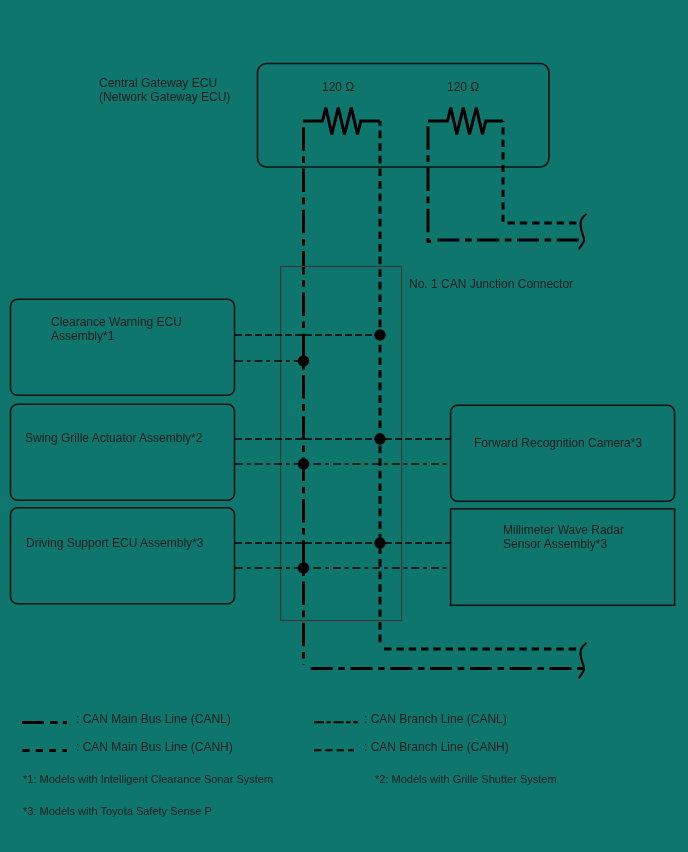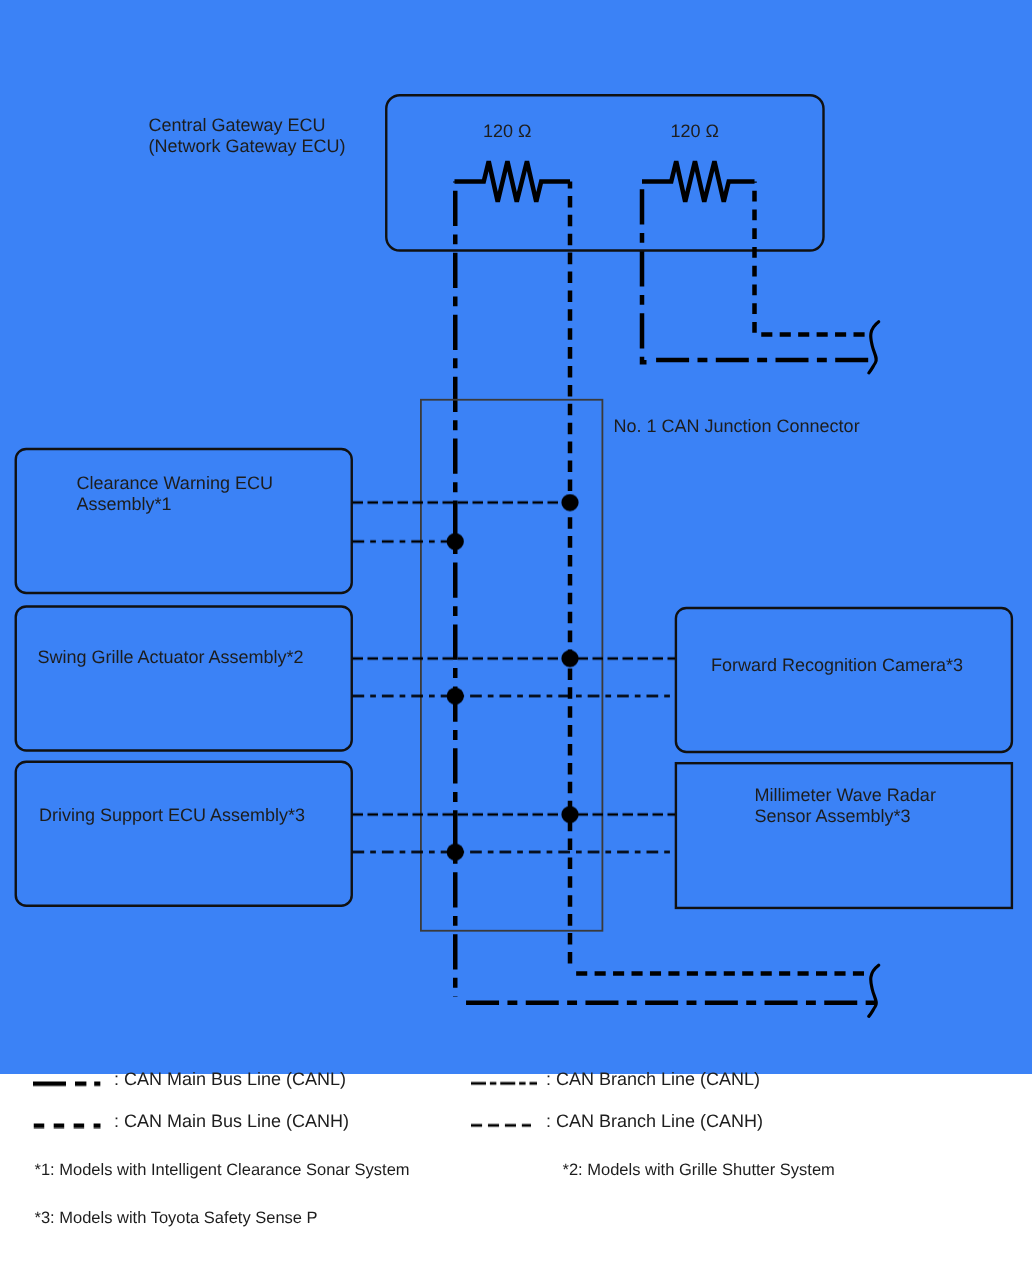--- a/index.html
+++ b/index.html
@@ -1,17 +1,17 @@
 <!DOCTYPE html>
 <html><head>
 <meta charset="utf-8">
 <style>
   html,body{margin:0;padding:0;background:#ffffff;}
   body{width:688px;height:852px;overflow:hidden;font-family:"Liberation Sans",sans-serif;}
-  #root{position:relative;width:688px;height:716px;background:#3b82f6;}
+  #root{position:relative;width:688px;height:852px;background:#0f766e;}
   svg#diagram{position:absolute;left:0;top:0;}
   text{font-family:"Liberation Sans",sans-serif;fill:#1d1d1d;transform:translateZ(0);}
   .lbl{font-size:12px;}
   .boxtext{font-size:12px;}
   .small{font-size:11px;}
   .leg{font-size:12px;}
   .thinbox{fill:none;stroke:#3a3a3a;stroke-width:1.2;}
   .roundbox{fill:none;stroke:#111;stroke-width:1.6;}
   .sqbox{fill:none;stroke:#111;stroke-width:1.6;}
   .mainL{fill:none;stroke:#000;stroke-width:3;stroke-dasharray:6.6 5.6 23.5 5.6;stroke-dashoffset:6.0;}

